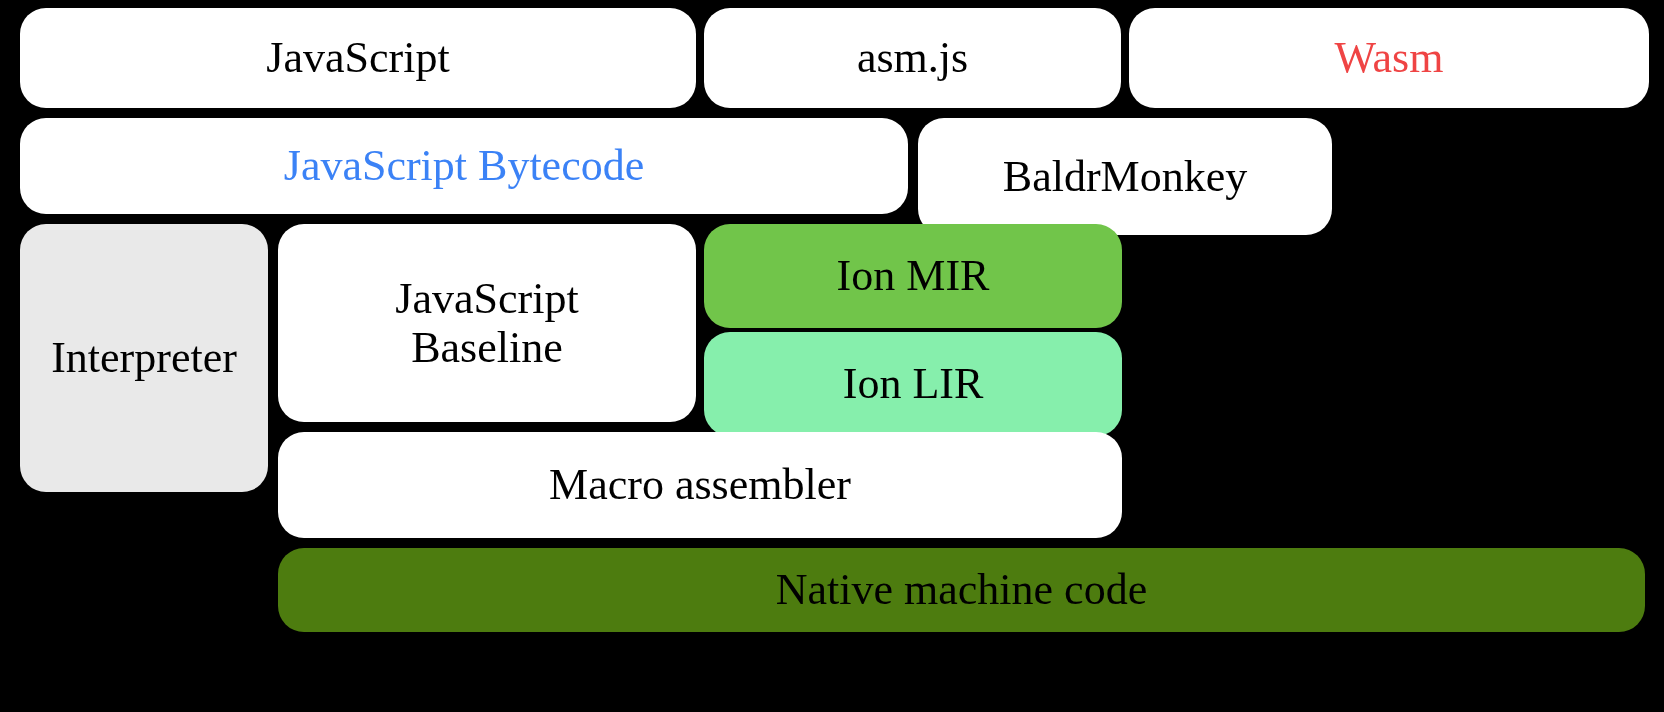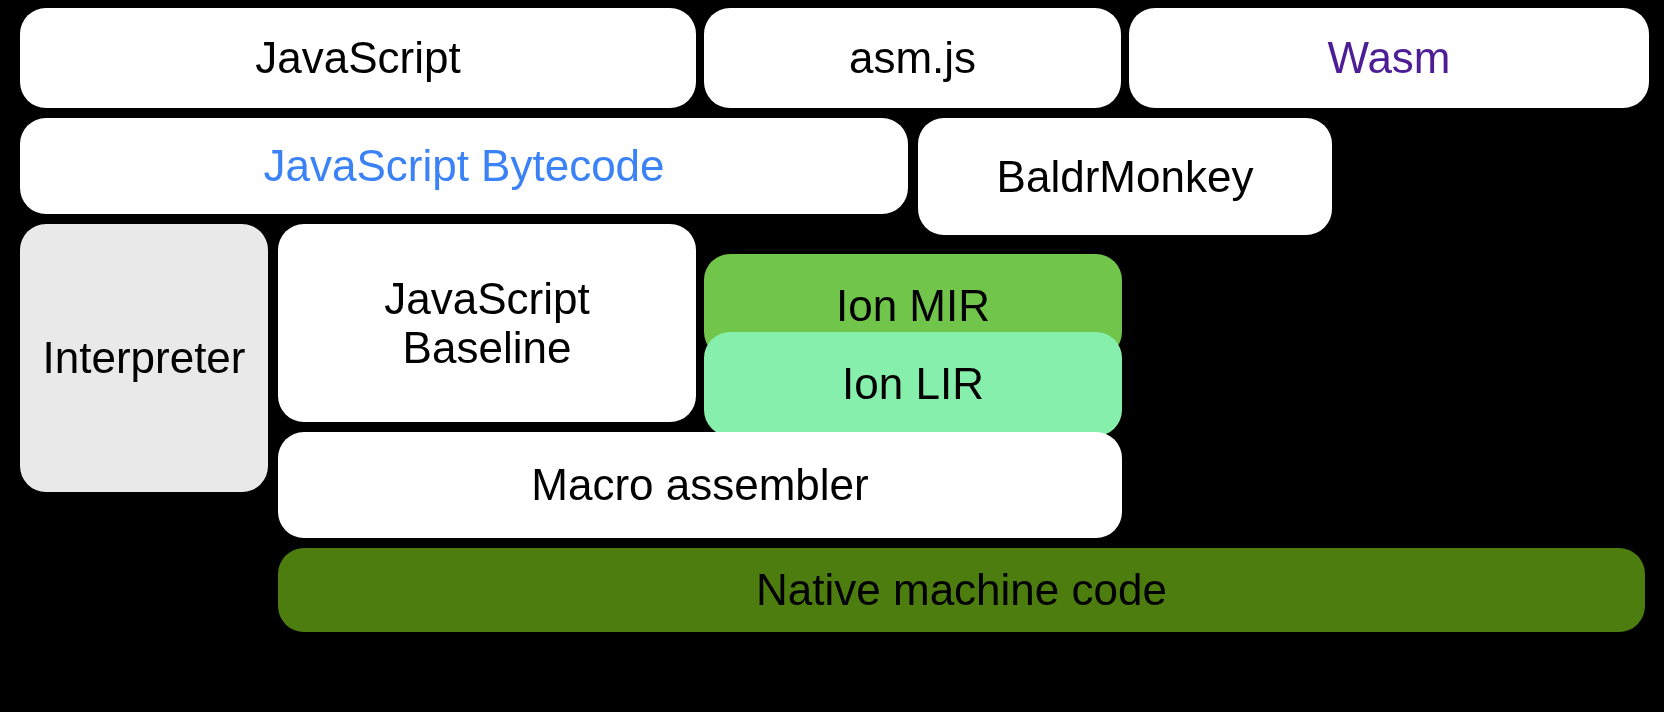--- a/index.html
+++ b/index.html
@@ -21,38 +21,38 @@
   .node {
     position: absolute;
     box-sizing: border-box;
     display: flex;
     align-items: center;
     justify-content: center;
     text-align: center;
     color: #000000;
     background: #ffffff;
     border-radius: 26px;
-    font-family: Liberation Sans, sans-serif;
+    font-family: Liberation Serif, serif;
     font-weight: 400;
     line-height: 1.12;
     white-space: pre-line;
     letter-spacing: 0px;
     -webkit-font-smoothing: antialiased;
   }
   .fs-lg { font-size: 44px; }
 </style>
 </head>
 <body>
 
 <div id="stage">
     <div class="node fs-lg" style="left: 20px; top: 8px; width: 676px; height: 100px; background: rgb(255, 255, 255); color: rgb(0, 0, 0);">JavaScript</div>
     <div class="node fs-lg" style="left: 704px; top: 8px; width: 417px; height: 100px; background: rgb(255, 255, 255); color: rgb(0, 0, 0);">asm.js</div>
-    <div class="node fs-lg" style="left: 1129px; top: 8px; width: 520px; height: 100px; background: rgb(255, 255, 255); color: #4c1d95;">Wasm</div>
+    <div class="node fs-lg" style="left: 1129px; top: 8px; width: 520px; height: 100px; background: rgb(255, 255, 255); color: #ef4444;">Wasm</div>
     <div class="node fs-lg" style="left: 20px; top: 118px; width: 888px; height: 96px; background: rgb(255, 255, 255); color: #3b82f6;">JavaScript Bytecode</div>
     <div class="node fs-lg" style="left: 918px; top: 118px; width: 414px; height: 117px; background: rgb(255, 255, 255); color: rgb(0, 0, 0);">BaldrMonkey</div>
     <div class="node fs-lg" style="left: 20px; top: 224px; width: 248px; height: 268px; background: rgb(233, 233, 233); color: rgb(0, 0, 0);">Interpreter</div>
     <div class="node fs-lg" style="left: 278px; top: 224px; width: 418px; height: 198px; background: rgb(255, 255, 255); color: rgb(0, 0, 0);">JavaScript
 Baseline</div>
-    <div class="node fs-lg" style="left: 704px; top: 224px; width: 418px; height: 104px; background: rgb(113, 197, 74); color: rgb(0, 0, 0); margin-top: 30px;">Ion MIR</div>
+    <div class="node fs-lg" style="left: 704px; top: 224px; width: 418px; height: 104px; background: rgb(113, 197, 74); color: rgb(0, 0, 0);">Ion MIR</div>
     <div class="node fs-lg" style="left: 704px; top: 332px; width: 418px; height: 104px; background: #86efac; color: rgb(0, 0, 0);">Ion LIR</div>
     <div class="node fs-lg" style="left: 278px; top: 432px; width: 844px; height: 106px; background: rgb(255, 255, 255); color: rgb(0, 0, 0);">Macro assembler</div>
     <div class="node fs-lg" style="left: 278px; top: 548px; width: 1367px; height: 84px; background: #4d7c0f; color: rgb(0, 0, 0);">Native machine code</div>
   </div>
 
 </body></html>

